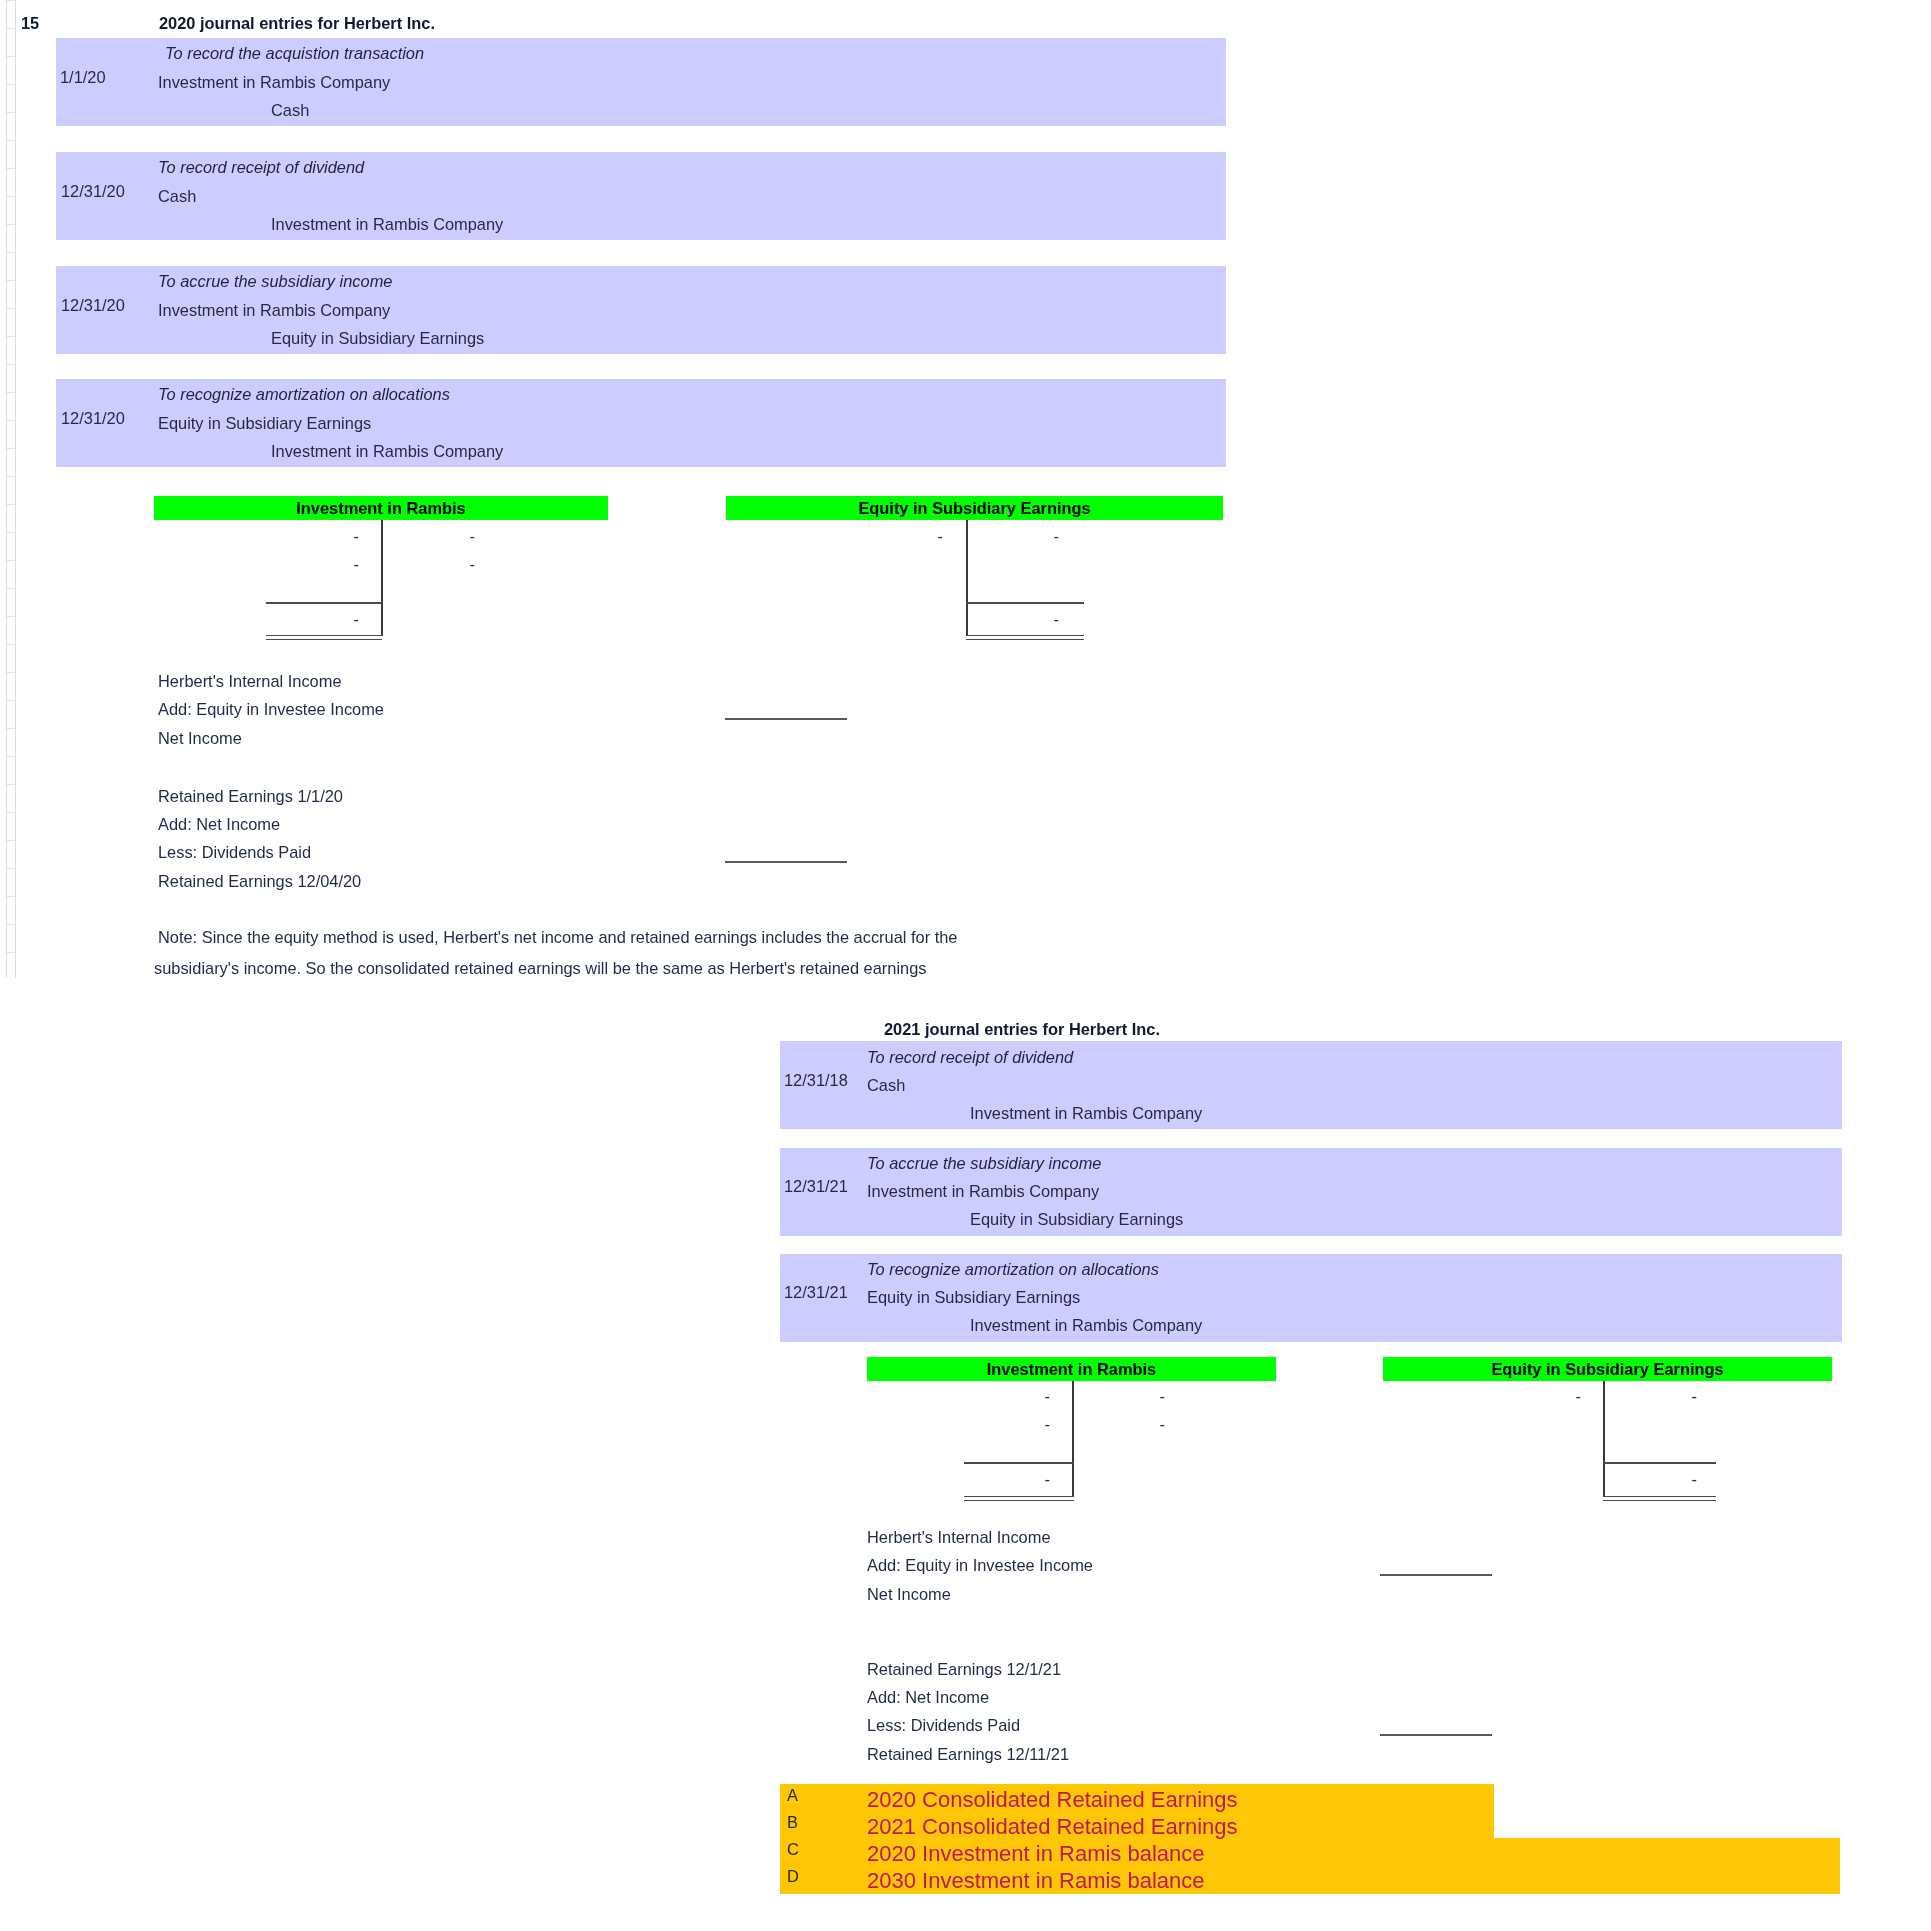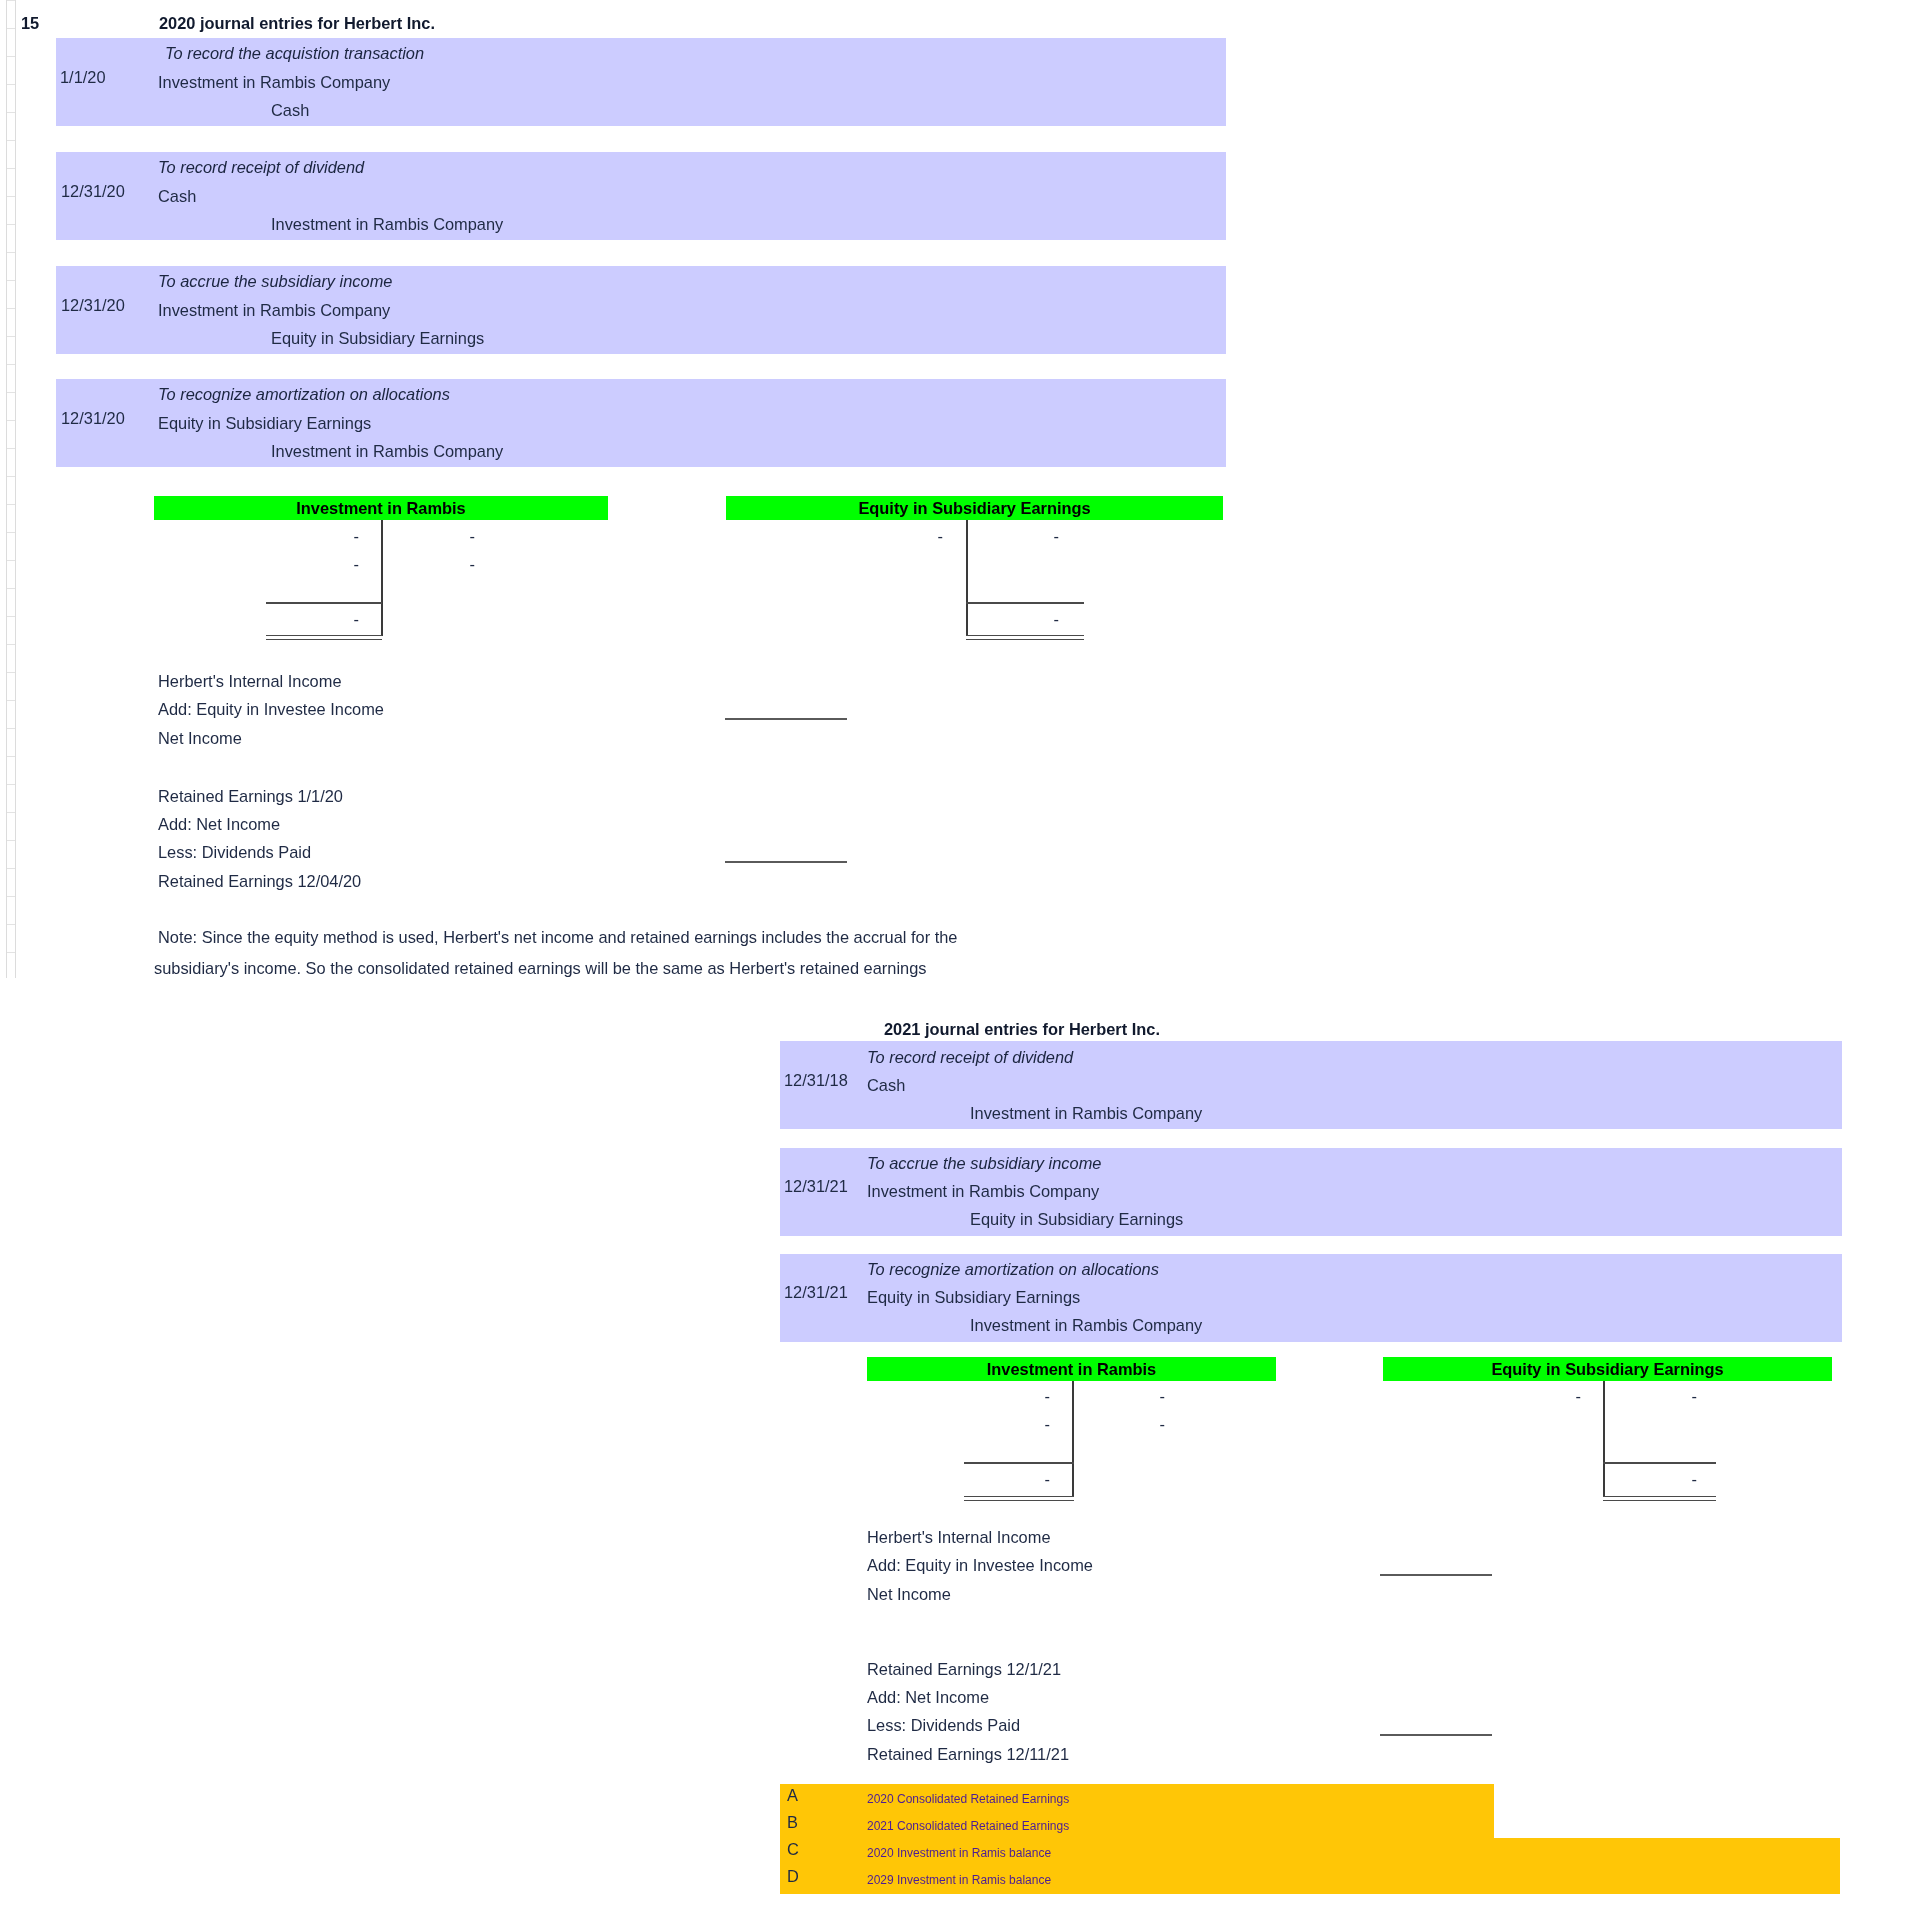--- a/index.html
+++ b/index.html
@@ -29,21 +29,21 @@
     font-size:16.4px;text-align:center;line-height:24px;}
   
   .vline{background:#3a3a3a;width:1.9px;}
   .hline{background:#4a4a4a;height:1.9px;}
   .dbl{border-top:1.9px solid #4a4a4a;border-bottom:1.9px solid #4a4a4a;height:2.9px;}
   .dash{font-size:16.4px;color:#1f2a44;text-align:right;}
   
   .urule{background:#5a5a5a;height:1.9px;}
   
   .ansblk{background:#ffc606;}
-  .anstxt{font-size:12px;color:#4c1d95;white-space:nowrap;line-height:27px;}
+  .anstxt{font-size:22px;color:#be185d;white-space:nowrap;line-height:27px;}
   .ansltr{font-size:16.4px;color:#1f2a44;font-weight:normal;}
 </style>
 </head>
 <body>
 
 <div class="abs" id="row-gutter">
     <div class="tick" style="top: 0px;"></div>
     <div class="tick" style="top: 28px;"></div>
     <div class="tick" style="top: 56px;"></div>
     <div class="tick" style="top: 84px;"></div>
@@ -195,14 +195,14 @@
 <div class="abs ansltr" style="left:787px;top:1786px;">A</div>
 <div class="abs anstxt" style="left:867px;top:1786px;">2020 Consolidated Retained Earnings</div>
 
 <div class="abs ansltr" style="left:787px;top:1813px;">B</div>
 <div class="abs anstxt" style="left:867px;top:1813px;">2021 Consolidated Retained Earnings</div>
 
 <div class="abs ansltr" style="left:787px;top:1840px;">C</div>
 <div class="abs anstxt" style="left:867px;top:1840px;">2020 Investment in Ramis balance</div>
 
 <div class="abs ansltr" style="left:787px;top:1867px;">D</div>
-<div class="abs anstxt" style="left:867px;top:1867px;">2029 Investment in Ramis balance</div>
+<div class="abs anstxt" style="left:867px;top:1867px;">2030 Investment in Ramis balance</div>
 
 
 </body></html>

